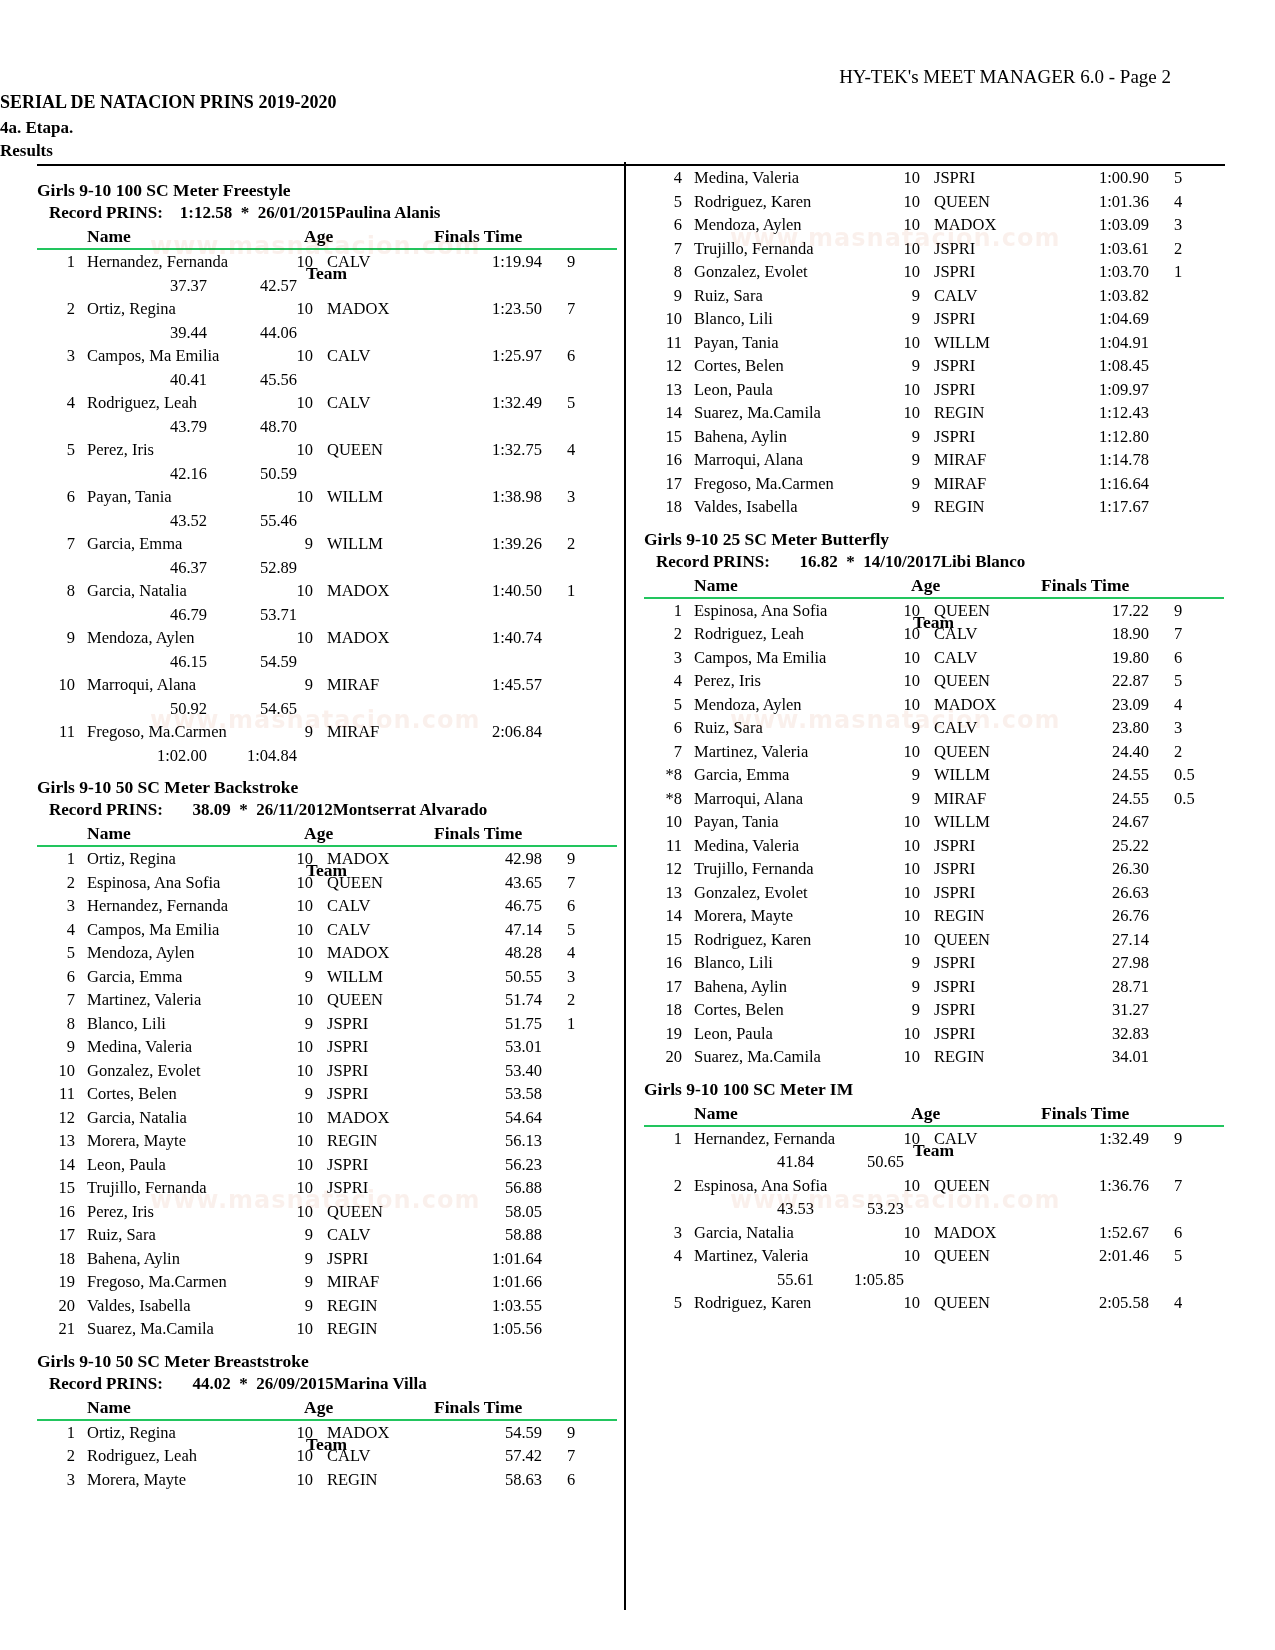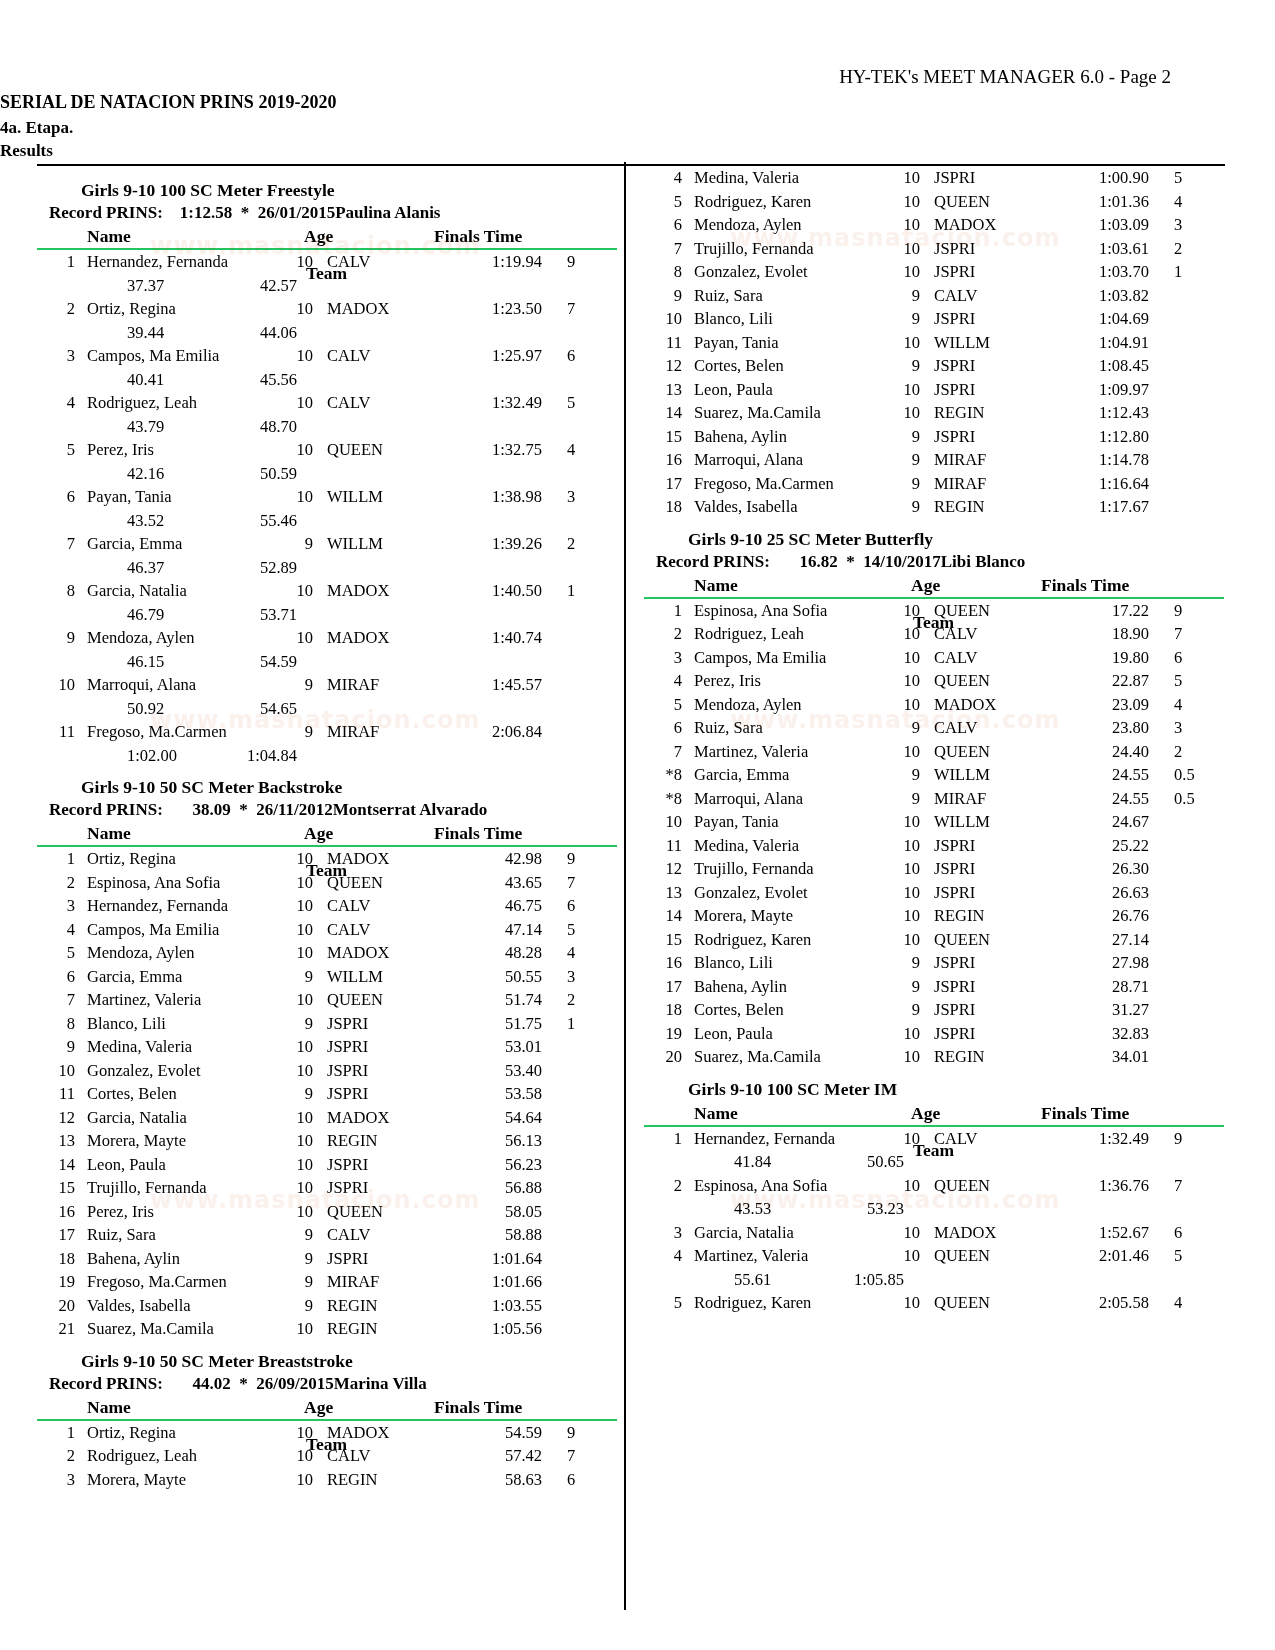--- a/index.html
+++ b/index.html
@@ -9,36 +9,36 @@
   .hdr-center { position:absolute; left:0; width:1275px; text-align:left; font-weight:bold; font-size:18px; }
   .hdr-center.t1 { top:92px; }
   .hdr-center.t2 { top:118px; font-size:17px; }
   .hdr-center.t3 { top:141px; font-size:17px; }
   .rule-top { position:absolute; left:37px; top:164px; width:1188px; height:2px; background:#000; }
   .col-divider { position:absolute; left:624px; top:162px; width:2px; height:1448px; background:#000; }
   .col { position:absolute; width:580px; }
   .col.left { left:37px; top:178px; }
   .col.right { left:644px; top:166px; }
   .event { margin-bottom:8px; }
-  .ev-title { font-weight:bold; font-size:17.5px; height:24px; line-height:24px;margin-left:44px; }
+  .ev-title { font-weight:bold; font-size:17.5px; height:24px; line-height:24px; }
   .ev-record { font-weight:bold; font-size:17px; height:22px; line-height:22px; padding-left:12px; white-space:pre; }
   .ev-head { position:relative; height:24px; font-weight:bold; font-size:17.5px; border-bottom:2px solid #22c55e; }
   .ev-head span { position:absolute; top:2px; }
   .h-name { left:50px; } .h-age { left:267px; } .h-team { left:269px;margin-top:37px; } .h-time { left:397px; }
   .row { position:relative; height:23.5px; font-size:16.5px; line-height:23.5px; }
   .row span { position:absolute; white-space:nowrap; }
   .c-place { left:0; width:38px; text-align:right; }
   .c-name { left:50px; }
   .c-age { left:240px; width:36px; text-align:right; }
   .c-team { left:290px; }
   .c-time { left:410px; width:95px; text-align:right; }
   .c-pts { left:530px; }
   .split { position:relative; height:23.5px; font-size:16.5px; line-height:23.5px; }
   .split span { position:absolute; white-space:nowrap; }
-  .s1 { left:90px; width:80px; }
+  .s1 { left:90px; width:80px; text-align:right; }
   .s2 { left:180px; width:80px; text-align:right; }
   .wm { position:absolute; color:#c2410c; opacity:0.07; font-family:"DejaVu Sans", sans-serif; font-weight:bold; font-size:24px; letter-spacing:1px; }
 </style>
 </head>
 <body>
 
 <div class="hdr-right">HY-TEK's MEET MANAGER 6.0 - Page 2</div>
 <div class="hdr-center t1">SERIAL DE NATACION PRINS 2019-2020</div>
 <div class="hdr-center t2">4a. Etapa.</div>
 <div class="hdr-center t3">Results</div>

